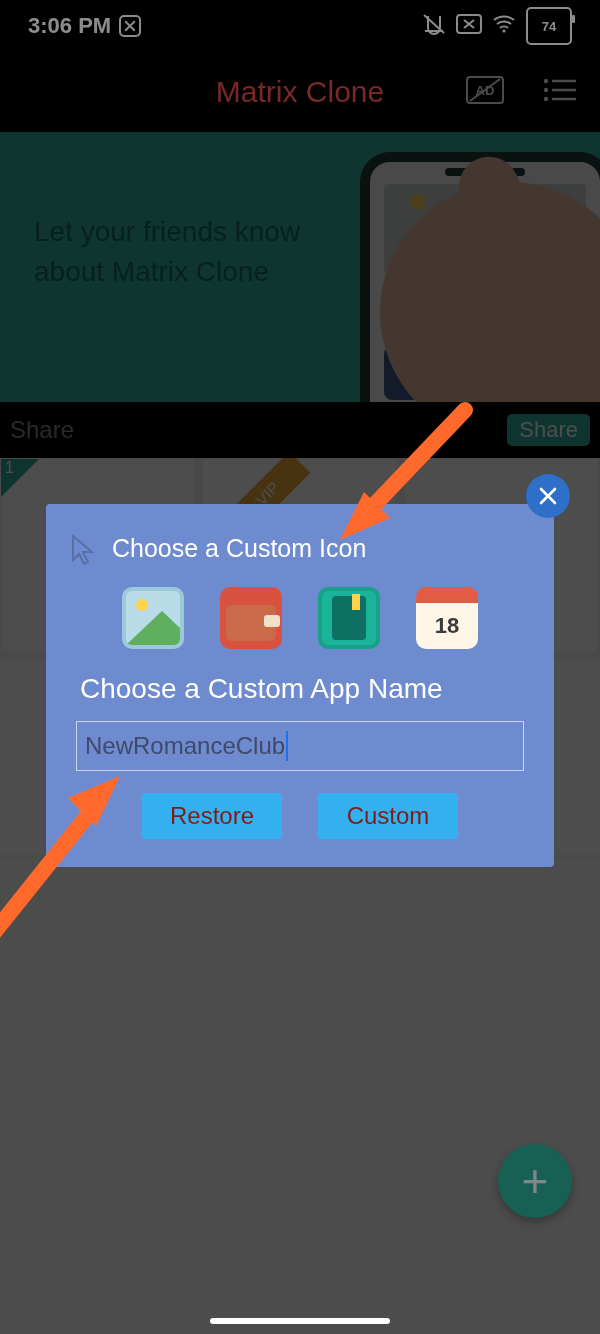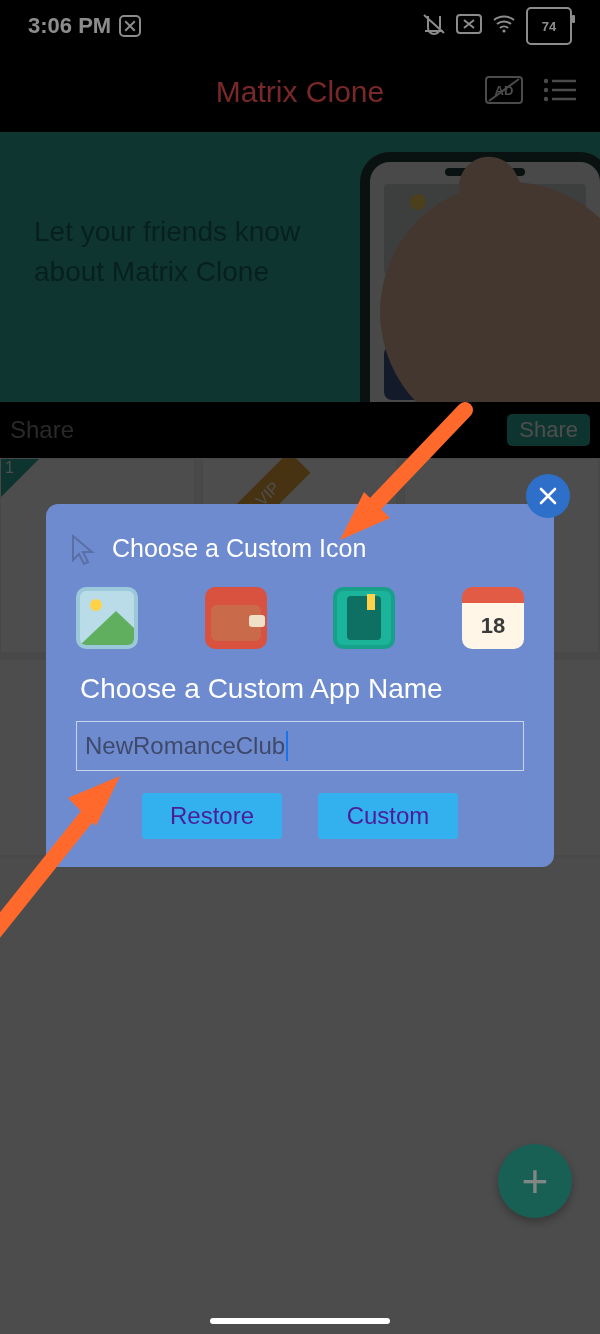--- a/index.html
+++ b/index.html
@@ -10,21 +10,21 @@
   .statusbar { position: absolute; top: 0; left: 0; width: 100%; height: 52px; background: #000; color: #fff; display: flex; align-items: center; justify-content: space-between; padding: 0 28px; z-index: 5; text-align: right; }
   .statusbar .left { display: flex; align-items: center; font-size: 22px; font-weight: 600; }
   .statusbar .left .circ { width: 22px; height: 22px; border: 2px solid #fff; border-radius: 5px; margin-left: 8px; display:flex;align-items:center;justify-content:center; }
   .statusbar .right { display: flex; align-items: center; gap: 10px; font-size: 16px; }
   .statusbar .batt { width: 46px; height: 38px; border: 2px solid #fff; border-radius: 5px; display:flex; align-items:center; justify-content:center; font-size: 13px; font-weight:600; position: relative; }
   .statusbar .batt:after { content:""; position:absolute; right:-5px; top:6px; width:3px; height:8px; background:#fff; border-radius:1px; }
 
   
   .appheader { position: absolute; top: 52px; left: 0; width: 100%; height: 80px; background: #000; display: flex; align-items: center; justify-content: center; z-index: 5; }
   .appheader .title { color: #ef4444; font-size: 30px; font-weight: 500; }
-  .appheader .ad { position: absolute; right: 77px; color:#c2410c; }
+  .appheader .ad { position: absolute; right: 96px; color:#c2410c; }
   .appheader .menu { position: absolute; right: 24px; }
 
   
   .banner { position: absolute; top: 132px; left: 0; width: 100%; height: 270px; background: #1eb79f; z-index: 2; overflow:hidden; }
   .banner .txt { position: absolute; left: 34px; top: 80px; color: #0e6f63; font-size: 28px; line-height: 40px; }
   .banner .phone { position:absolute; right:-10px; top:20px; width:250px; height:340px; background:#f4f4f4; border:10px solid #1e3a3a; border-radius:30px; }
   .banner .phone .notch{ width:80px; height:8px; background:#1e3a3a; border-radius:4px; margin:6px auto; }
   .banner .phone .pic{ margin:8px 14px; height:90px; background:#c8d4d4; border-radius:4px; position:relative; overflow:hidden; }
   .banner .phone .pic .mtn{ position:absolute; bottom:0; left:10px; width:0; height:0; border-left:50px solid transparent; border-right:50px solid transparent; border-bottom:55px solid #869ca0; }
   .banner .phone .pic .mtn2{ position:absolute; bottom:0; right:-10px; width:0; height:0; border-left:60px solid transparent; border-right:60px solid transparent; border-bottom:70px solid #869ca0; }
@@ -47,45 +47,45 @@
   .grid-bg .tile.t1 .num{ position:absolute; left:4px; top:0; color:#fff; font-size:16px; }
   .grid-bg .tile.t2{ left:202px; top:0;} 
   .grid-bg .tile.t2 .vip{ position:absolute; left:20px; top:20px; width:90px; height:30px; background:#f5a623; transform:rotate(-45deg); color:#fff; text-align:center; font-size:16px; line-height:30px; }
   .grid-bg .tile.t3{ left:404px; top:0;}
   .grid-bg .row2{ position:absolute; top:202px; width:100%; height:195px; background:#fff; }
 
   
   .overlay { position:absolute; inset:0; background:rgba(0,0,0,0.45); z-index:3; }
 
   
-  .dialog { position:absolute; left:46px; top:504px; width:508px; background:#6f8bcf; border-radius:12px; z-index:10; padding:30px 30px 28px; color:#fff; }
+  .dialog { position:absolute; left:46px; top:504px; width:508px; background:#6f8bcf; border-radius:4px; z-index:10; padding:30px 30px 28px; color:#fff; }
   .dialog .close { position:absolute; right:-16px; top:-30px; width:44px; height:44px; border-radius:50%; background:#2d6fc9; color:#fff; display:flex; align-items:center; justify-content:center; font-size:26px; }
   .dialog .cursor { position:absolute; left:24px; top:30px; }
   .dialog .h1 { font-size:25px; margin-left:36px; margin-bottom:24px; }
-  .dialog .icons { display:flex; justify-content:space-between; gap:36px; margin-bottom:24px; }
+  .dialog .icons { display:flex; justify-content:center; gap:36px; margin-bottom:24px; }
   .dialog .ico { width:62px; height:62px; border-radius:10px; display:flex; align-items:center; justify-content:center; position:relative; overflow:hidden; }
   .ico-gallery{ background:#b9dce8; border:4px solid #9cc9da;}
   .ico-gallery .m{ position:absolute; bottom:0; left:0; width:0; height:0; border-left:36px solid transparent; border-right:36px solid transparent; border-bottom:34px solid #5faf5f; }
   .ico-gallery .s{ position:absolute; top:8px; left:10px; width:12px; height:12px; background:#ffd24a; border-radius:50%; }
   .ico-wallet{ background:#d8523f;}
   .ico-wallet .w{ position:absolute; width:50px; height:36px; background:#c96a4a; border-radius:6px; bottom:8px; left:6px; }
   .ico-wallet .w:after{ content:""; position:absolute; right:-4px; top:10px; width:16px; height:12px; background:#f0e0c8; border-radius:3px;}
   .ico-book{ background:#1cb39b; border:4px solid #17a08a;}
   .ico-book .b{ width:34px; height:44px; background:#0e6f63; border-radius:4px; position:relative;}
   .ico-book .b:after{ content:""; position:absolute; top:-2px; right:6px; width:8px; height:16px; background:#ffd24a;}
   .ico-cal{ background:#fff6e8; border-top:16px solid #e25b45;}
   .ico-cal .d{ color:#3a3a3a; font-weight:700; font-size:22px;}
   .ico-cal:before,.ico-cal:after{content:"";position:absolute;top:-22px;width:6px;height:12px;background:#888;border-radius:2px;}
   .ico-cal:before{left:12px;} .ico-cal:after{right:12px;}
 
   .dialog .h2 { font-size:28px; margin-bottom:16px; padding-left:4px;}
   .dialog .field { width:100%; height:50px; border:1px solid #c8d3ec; background:transparent; color:#3e4a6b; font-size:24px; padding:0 8px; outline:none; }
   .dialog .cursorbar{ display:inline-block; width:2px; height:30px; background:#1a73e8; vertical-align:middle; margin-left:1px;}
   .dialog .btnrow{ display:flex; justify-content:center; gap:36px; margin-top:22px; }
-  .dialog .btn{ width:140px; height:46px; background:#33b1ef; color:#4c1d95; font-size:24px; display:flex; align-items:center; justify-content:center; border-radius:4px;}
+  .dialog .btn{ width:140px; height:46px; background:#33b1ef; color:#7f1d1d; font-size:24px; display:flex; align-items:center; justify-content:center; border-radius:4px;}
 
   
   .fab{ position:absolute; right:28px; bottom:116px; width:74px; height:74px; border-radius:50%; background:#1cb39b; color:#e8f5f2; display:flex; align-items:center; justify-content:center; font-size:46px; z-index:4; box-shadow:0 4px 10px rgba(0,0,0,.3);}
 
   
   .gbar{ position:absolute; bottom:10px; left:50%; transform:translateX(-50%); width:180px; height:6px; background:#fff; border-radius:3px; z-index:20;}
 
   
   .arrow { position:absolute; z-index:50; }
   .arrow svg{ display:block; }

